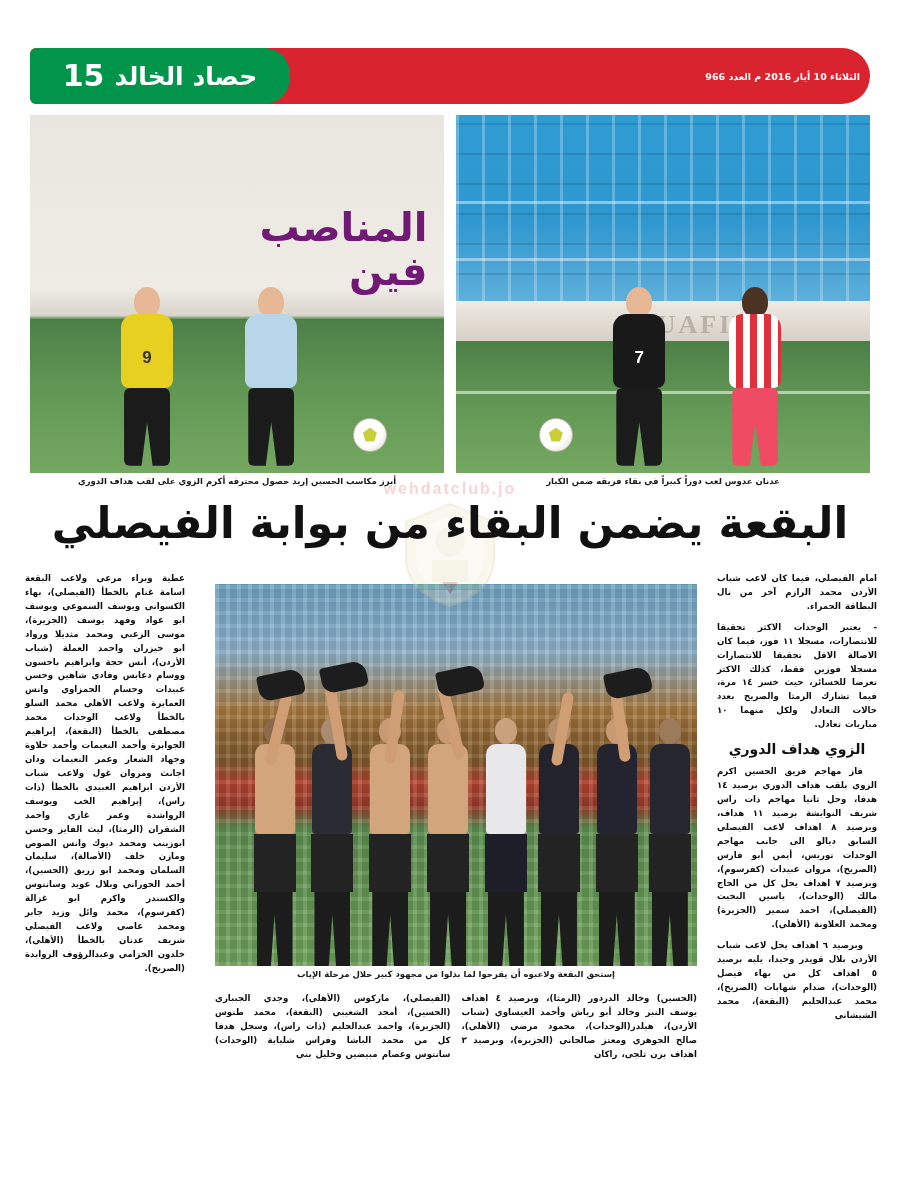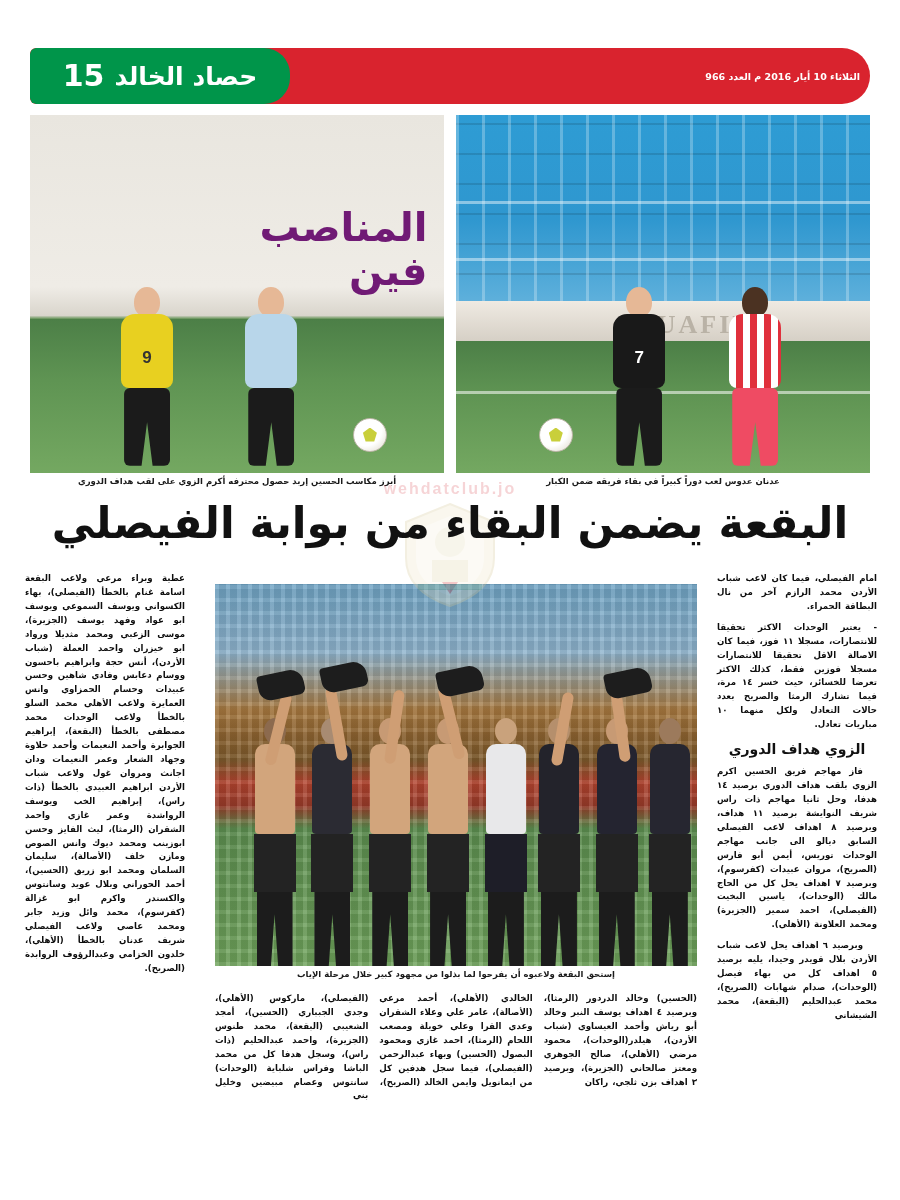--- a/index.html
+++ b/index.html
@@ -507,21 +507,18 @@
         </div>
       </div>
       <div class="center-caption">إستحق البقعة ولاعبوه أن يفرحوا لما بذلوا من مجهود كبير خلال مرحلة الإياب</div>
     </div>
 
     <div class="bottom-cols">
       <div class="bcol">
         <p class="ptext">(الحسين) وخالد الدردور (الرمثا)، وبرصيد ٤ اهداف يوسف النبر وخالد أبو رياش وأحمد العيساوي (شباب الأردن)، هيلدر(الوحدات)، محمود مرضي (الأهلي)، صالح الجوهري ومعتز صالحاني (الجزيرة)، وبرصيد ٣ اهداف بزن ثلجي، راكان</p>
       </div>
       <div class="bcol">
-        <p class="ptext">الخالدي (الأهلي)، أحمد مرعي (الأصالة)، عامر علي وعلاء الشقران وعدي القرا وعلي خويلة ومصعب اللحام (الرمثا)، احمد غازي ومحمود البصول (الحسين) وبهاء عبدالرحمن (الفيصلي)، فيما سجل هدفين كل من ايمانويل وايمن الخالد (الصريح)،</p>
-      </div>
-      <div class="bcol">
         <p class="ptext">(الفيصلي)، ماركوس (الأهلي)، وجدي الجبباري (الحسين)، أمجد الشعيبي (البقعة)، محمد طنوس (الجزيرة)، واحمد عبدالحليم (ذات راس)، وسجل هدفا كل من محمد الباشا وفراس شلباية (الوحدات) سانتوس وعصام مبيضين وخليل بني</p>
       </div>
     </div>
 
   </div>
 </div>
 
 </body></html>

